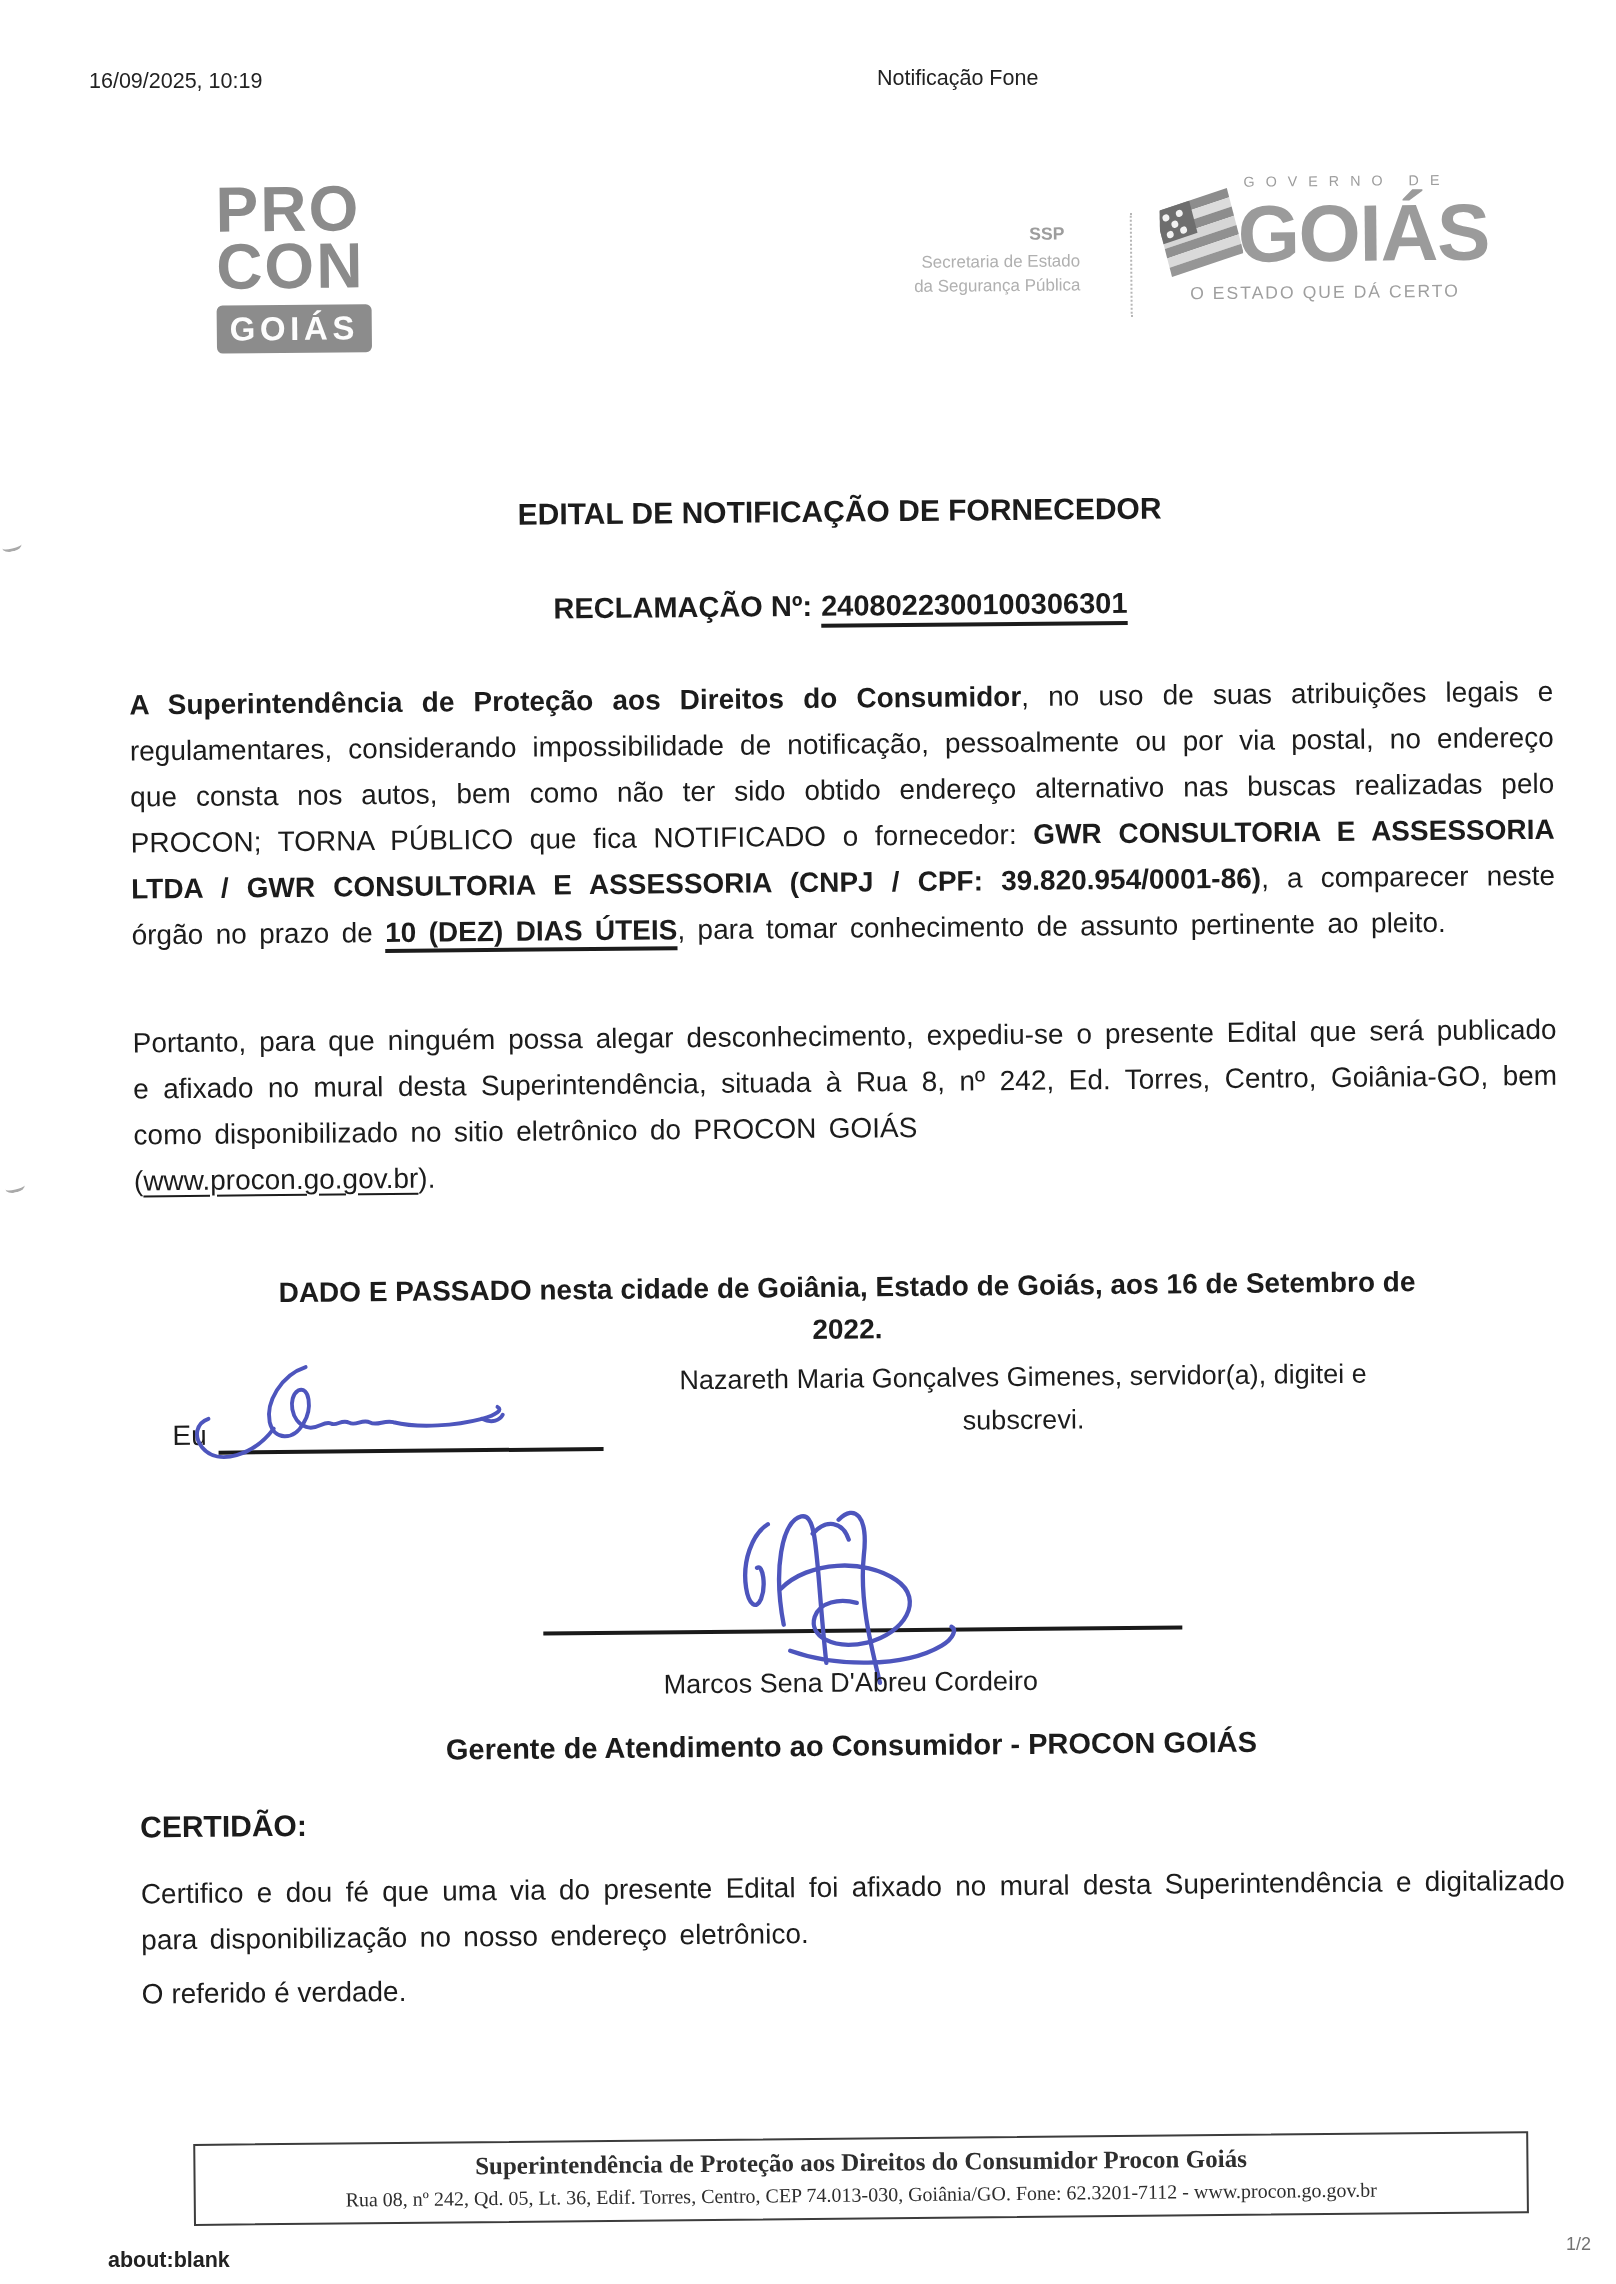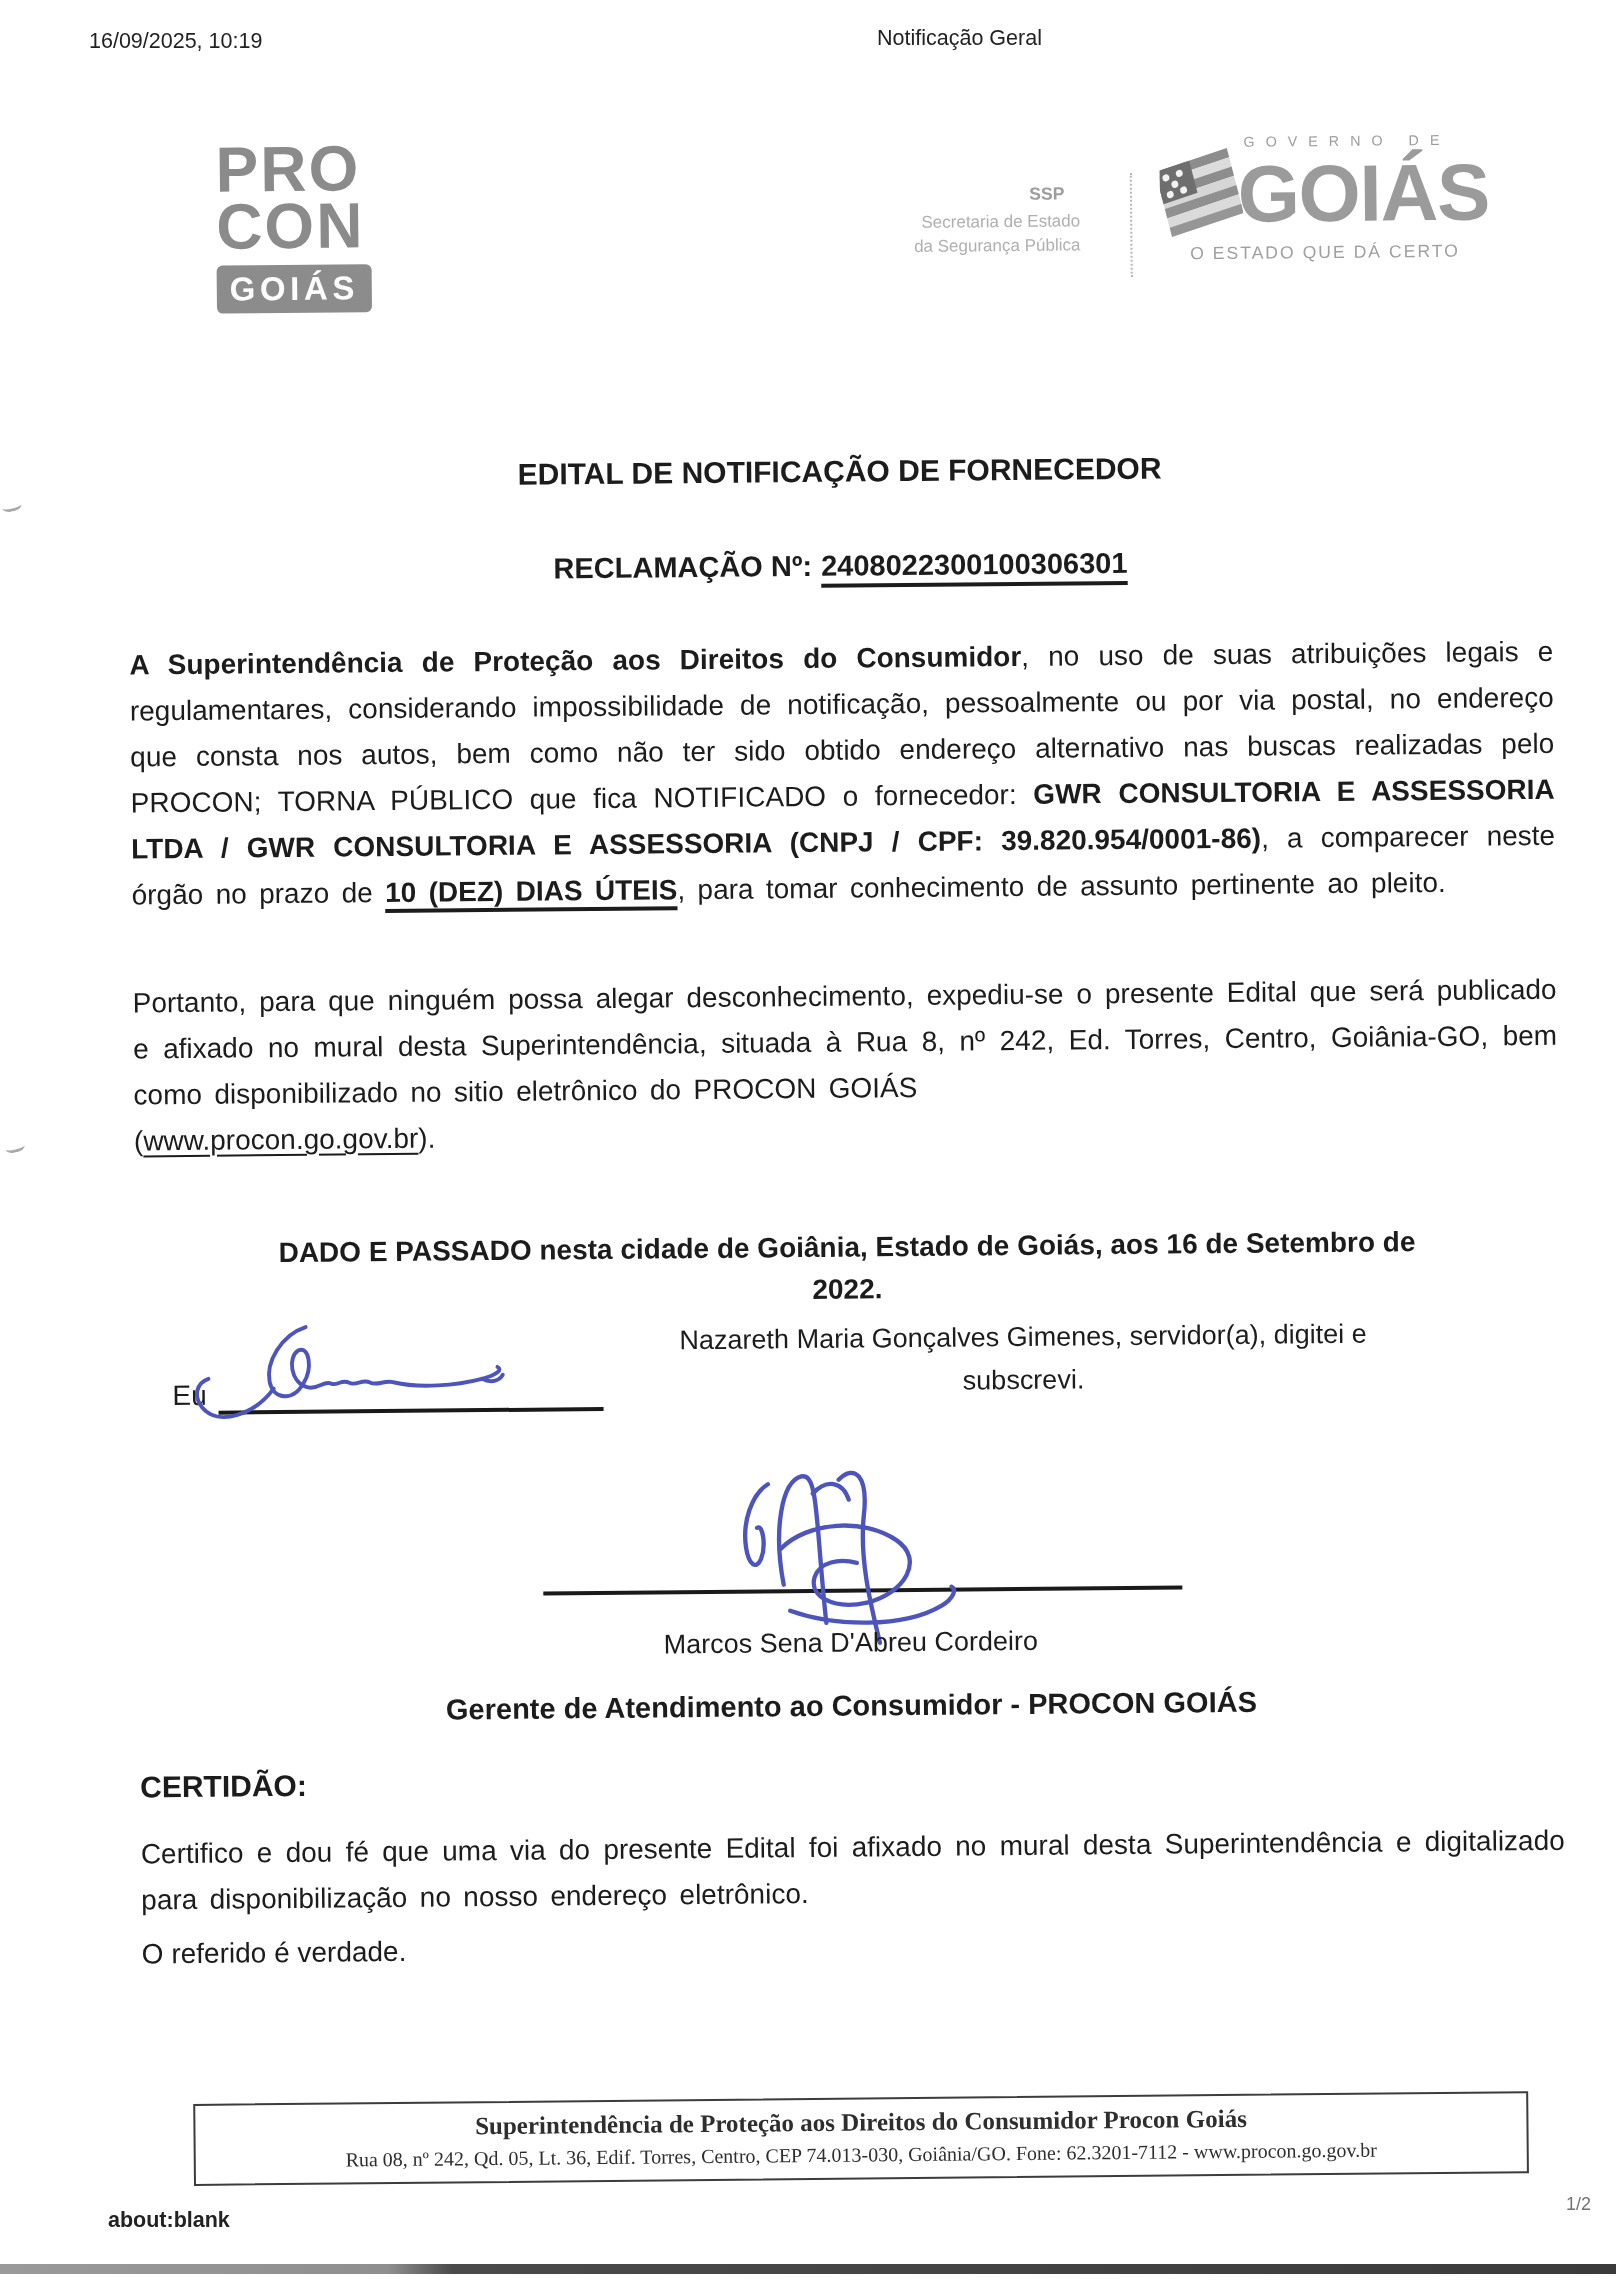--- a/index.html
+++ b/index.html
@@ -1,18 +1,18 @@
 <!DOCTYPE html>
 <html style="font-size:10.4px"><head>
 <meta charset="utf-8">
 <style>
   * { box-sizing: border-box; margin: 0; padding: 0; }
   html, body { width: 1617px; height: 2284px; background: #ffffff; overflow: hidden;
     font-family: "Liberation Sans", sans-serif; color: #1c1c1c; }
-  .page { position: absolute; inset: 0; background: #fff; }
+  .page { position: absolute; inset: 0; background: #fff; margin-top: 40px; }
 
   
   .ph-left  { position: absolute; left: 89px; top: 29px; font-size: 21.5px; color: #222; }
   .ph-center{ position: absolute; left: 877px; top: 26px; font-size: 21.5px; color: #222; }
   .pf-left  { position: absolute; left: 108px; top: 2208px; font-size: 21.5px; color: #222; font-weight: bold; }
   .pf-right { position: absolute; left: 1566px; top: 2194px; font-size: 18px; color: #737373; }
 
   
   .scan { position: absolute; inset: 0; transform: rotate(-0.55deg); transform-origin: 808px 1141px; }
 
@@ -86,21 +86,21 @@
     border-radius: 0 0 60% 60%; transform: rotate(-12deg); }
   .speck1 { left: 7.8px; top: 494px; }
   .speck2 { left: 5.2px; top: 1135px; }
 </style>
 </head>
 <body>
 
 <div class="page">
 
   <div class="ph-left">16/09/2025, 10:19</div>
-  <div class="ph-center">Notificação Geral</div>
+  <div class="ph-center">Notificação Fone</div>
 
   <div class="scan">
 
     <div class="procon">
       <div class="procon-word">
         <div>PRO</div>
         <div>CON</div>
       </div>
       <div class="procon-banner">GOIÁS</div>
     </div>

